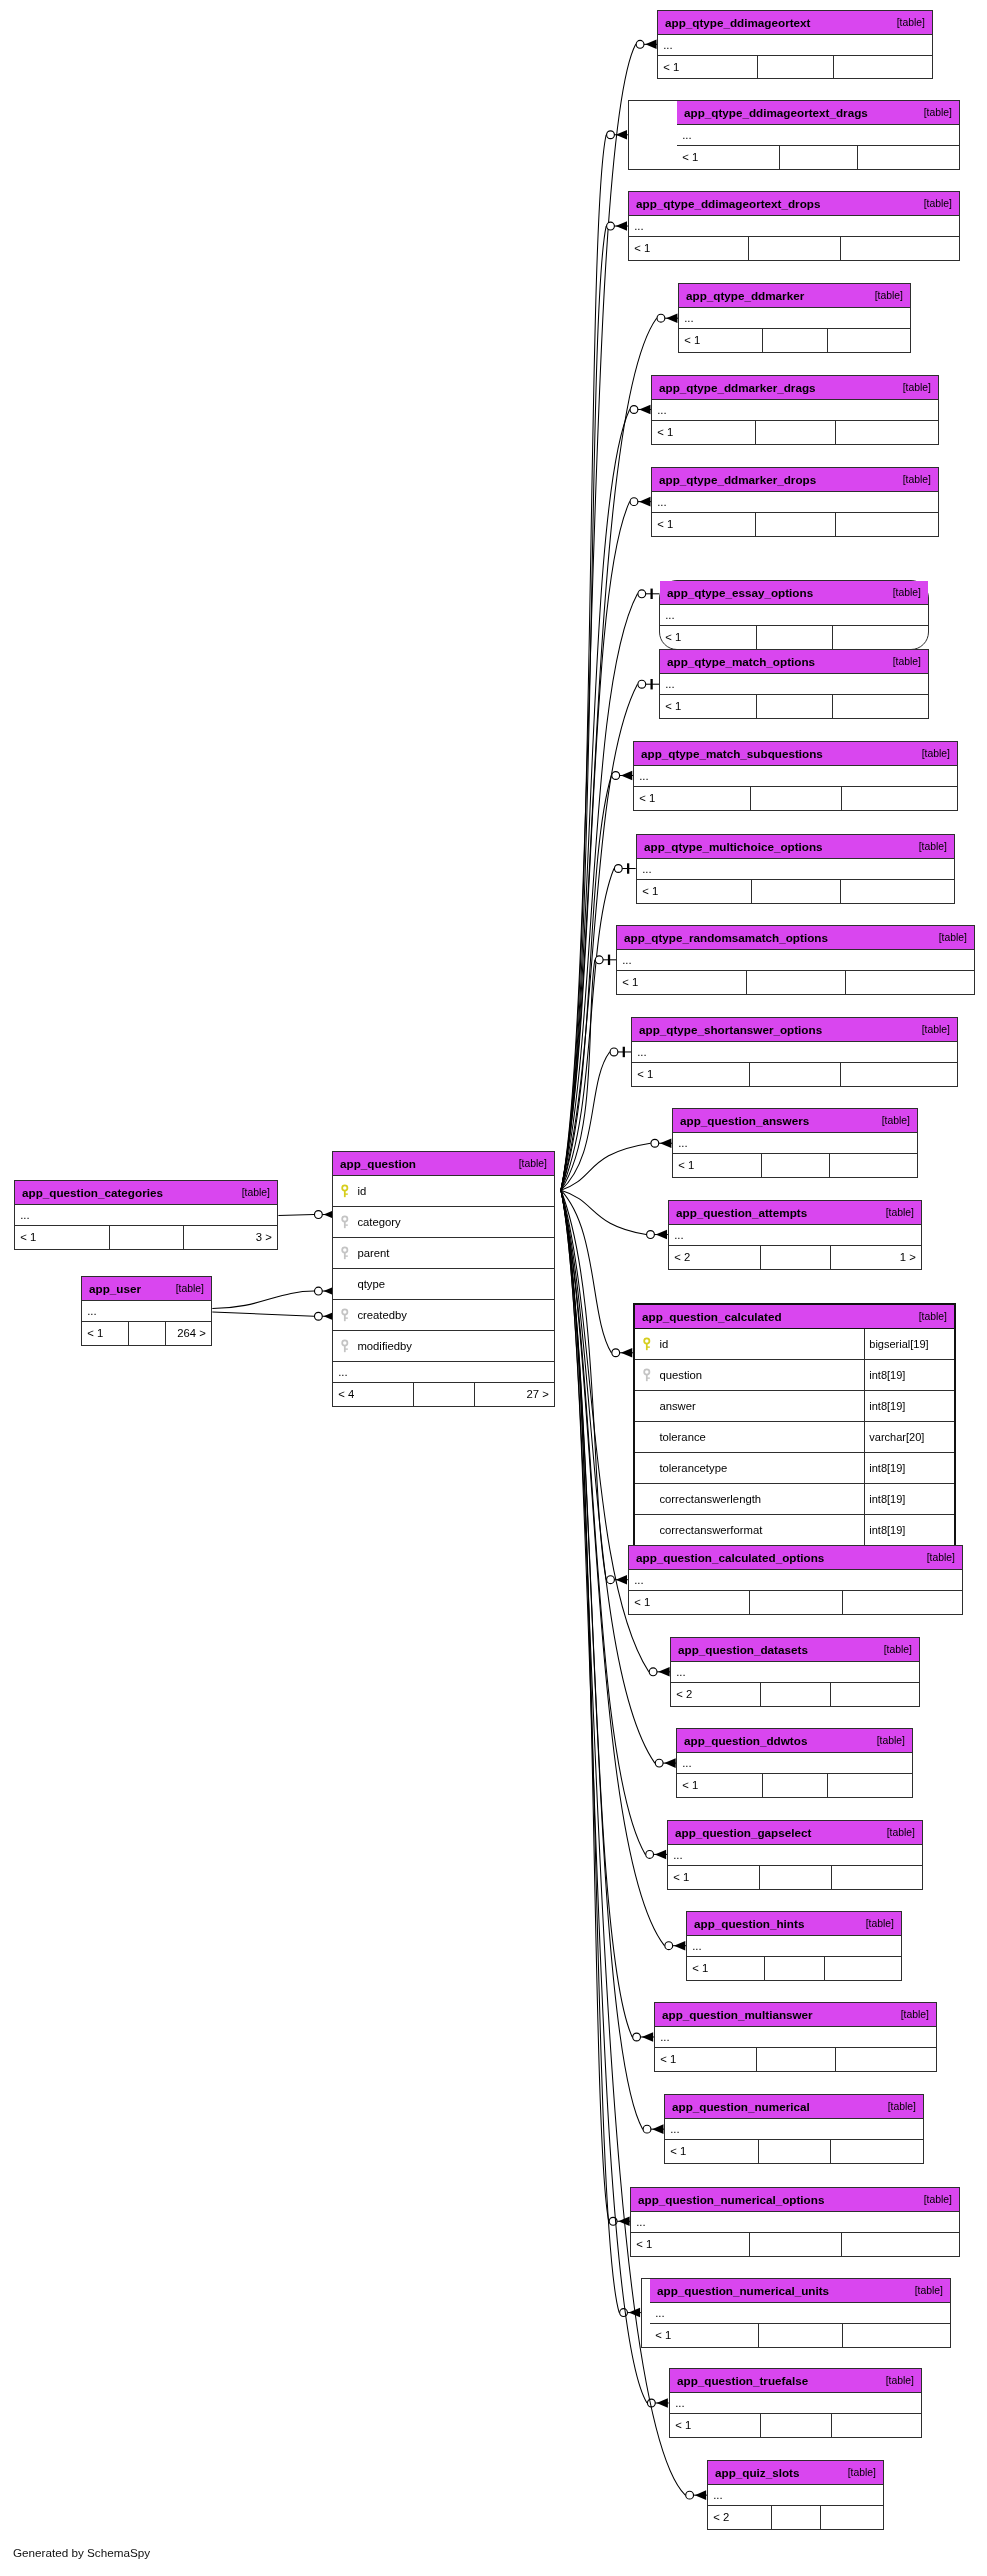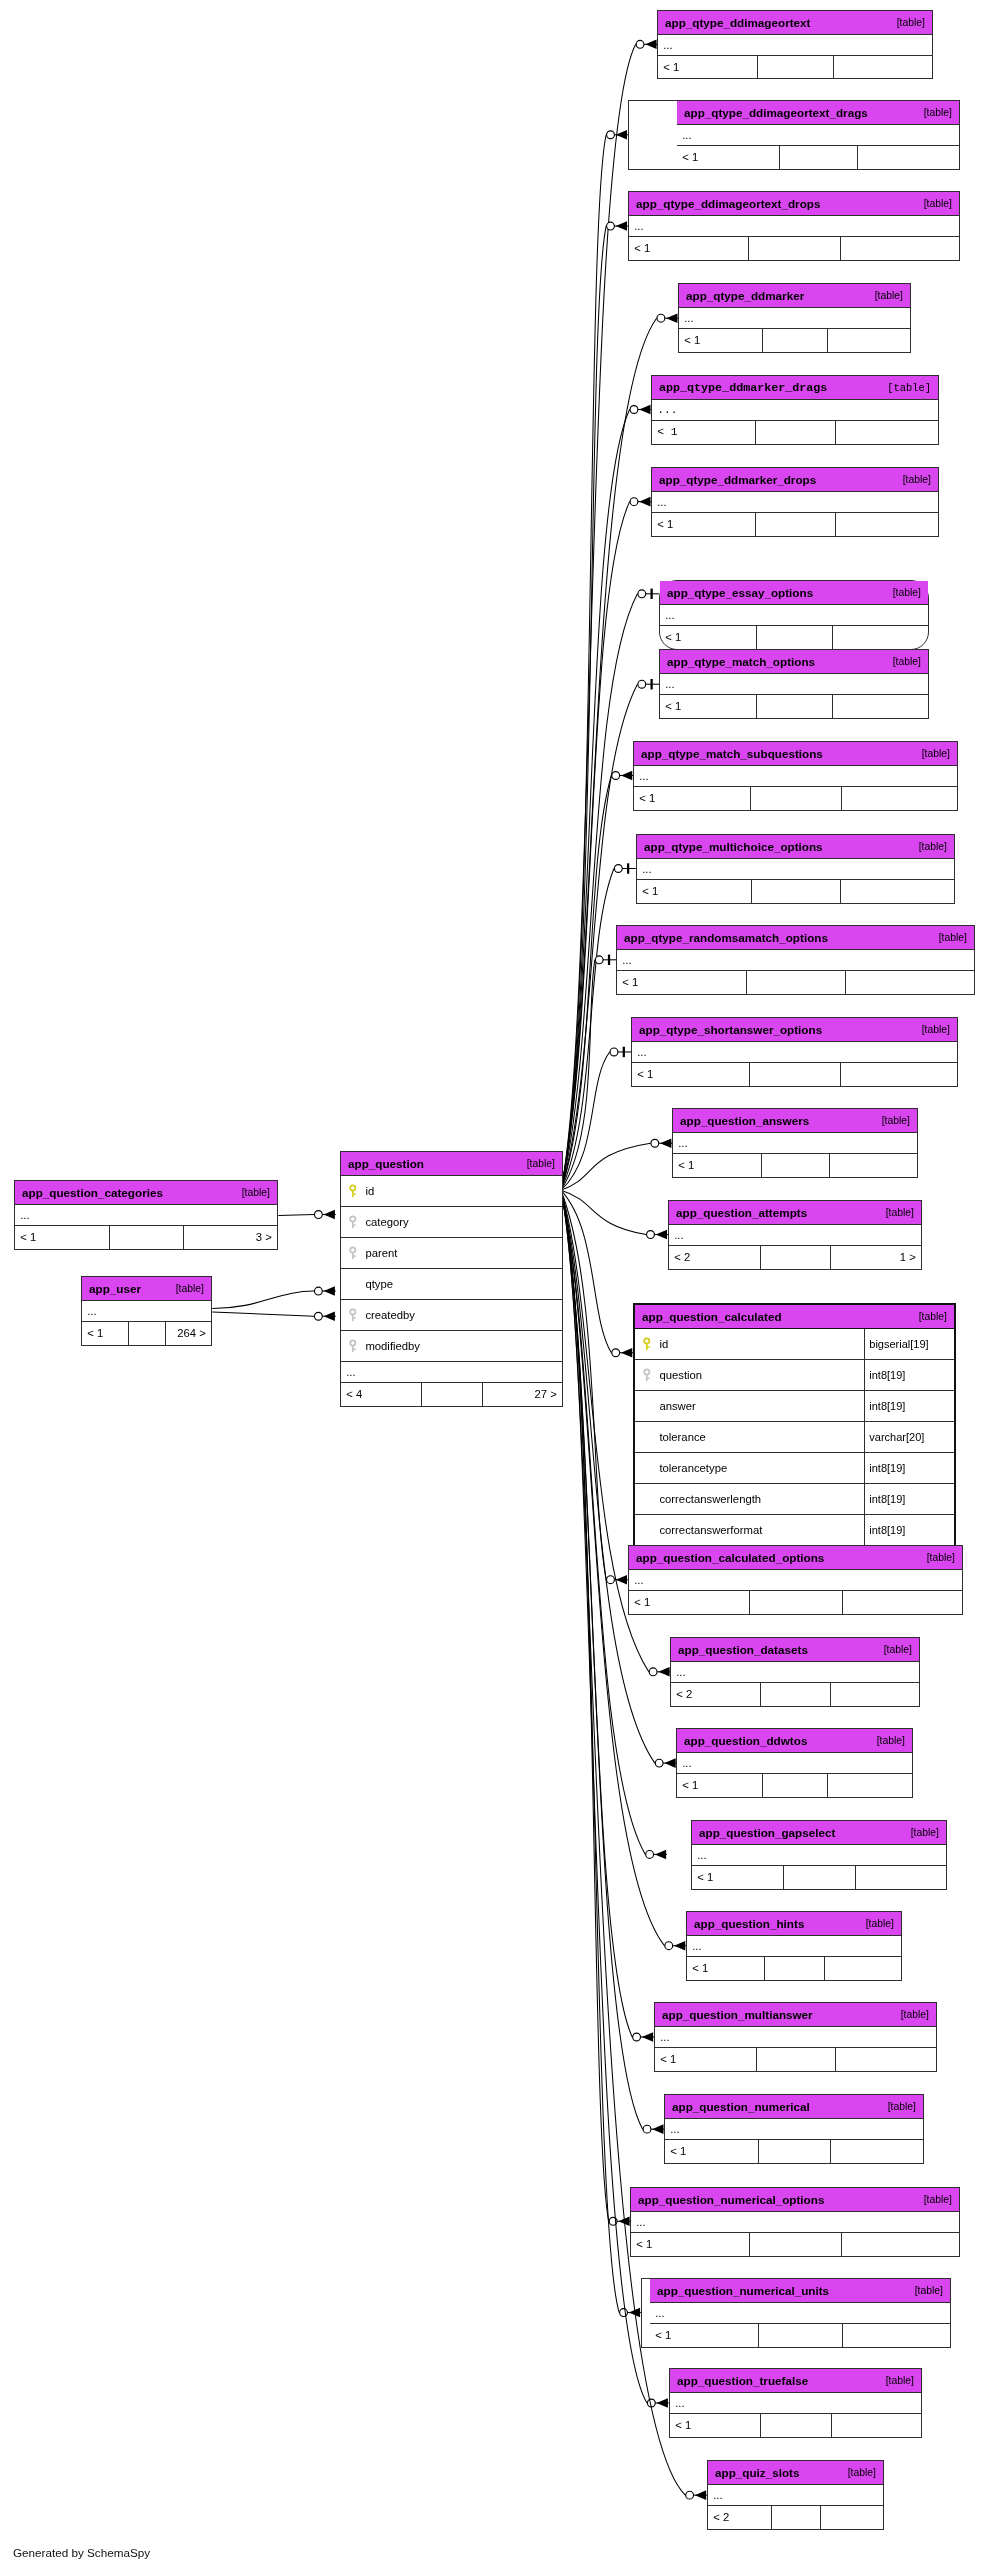--- a/index.html
+++ b/index.html
@@ -190,21 +190,21 @@
       <span class="nm">app_qtype_ddmarker</span>
       <span class="bdg">[table]</span>
     </div>
   <div class="dots">...</div>
       <div class="stats">
         <div class="c c1">&lt; 1</div>
         <div class="c c2"></div>
         <div class="c c3"></div>
       </div>
     </div>
-    <div class="tbl" style="left: 651px; top: 375px; width: 288px; font-family: Liberation Mono, monospace;">
+    <div class="tbl" style="left: 651px; top: 375px; width: 288px;">
     <div class="hdr">
       <span class="nm">app_qtype_ddmarker_drags</span>
       <span class="bdg">[table]</span>
     </div>
   <div class="dots">...</div>
       <div class="stats">
         <div class="c c1">&lt; 1</div>
         <div class="c c2"></div>
         <div class="c c3"></div>
       </div>
@@ -418,21 +418,21 @@
       <span class="nm">app_question_ddwtos</span>
       <span class="bdg">[table]</span>
     </div>
   <div class="dots">...</div>
       <div class="stats">
         <div class="c c1">&lt; 1</div>
         <div class="c c2"></div>
         <div class="c c3"></div>
       </div>
     </div>
-    <div class="tbl" style="left: 667px; top: 1820px; width: 256px; margin-left: 24px;">
+    <div class="tbl" style="left: 667px; top: 1820px; width: 256px;">
     <div class="hdr">
       <span class="nm">app_question_gapselect</span>
       <span class="bdg">[table]</span>
     </div>
   <div class="dots">...</div>
       <div class="stats">
         <div class="c c1">&lt; 1</div>
         <div class="c c2"></div>
         <div class="c c3"></div>
       </div>
@@ -538,21 +538,21 @@
       <span class="nm">app_user</span>
       <span class="bdg">[table]</span>
     </div>
   <div class="dots">...</div>
       <div class="stats">
         <div class="c c1">&lt; 1</div>
         <div class="c c2"></div>
         <div class="c c3">264 &gt;</div>
       </div>
     </div>
-    <div class="tbl" style="left: 340px; top: 1151px; width: 223px;">
+    <div class="tbl" style="left: 332px; top: 1151px; width: 223px;">
     <div class="hdr">
       <span class="nm">app_question</span>
       <span class="bdg">[table]</span>
     </div>
   <div class="colrow">
         <div class="namecell">
           <span class="keyslot">
             <svg width="9.6" height="15" viewBox="0 0 11 17">
               <circle cx="5.5" cy="4.5" r="3" fill="none" stroke="#d6ce1e" stroke-width="2"></circle>
               <line x1="5.5" y1="7.5" x2="5.5" y2="15" stroke="#d6ce1e" stroke-width="2"></line>

